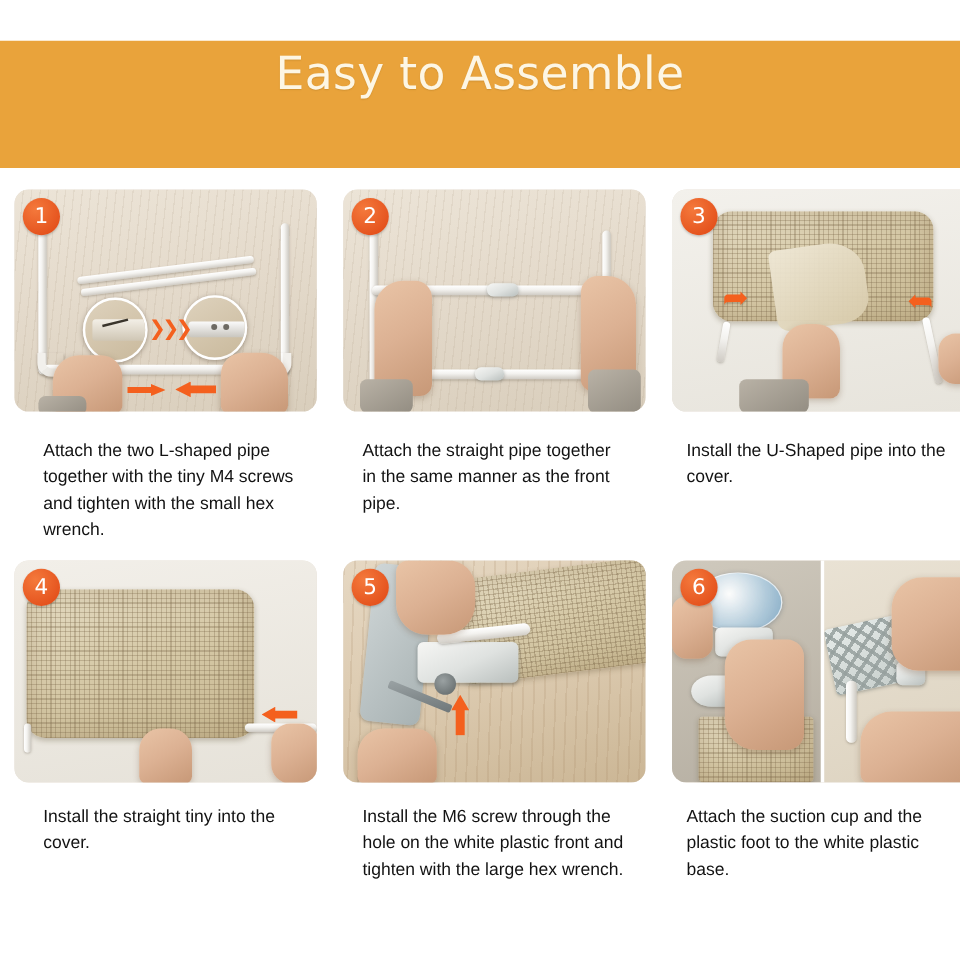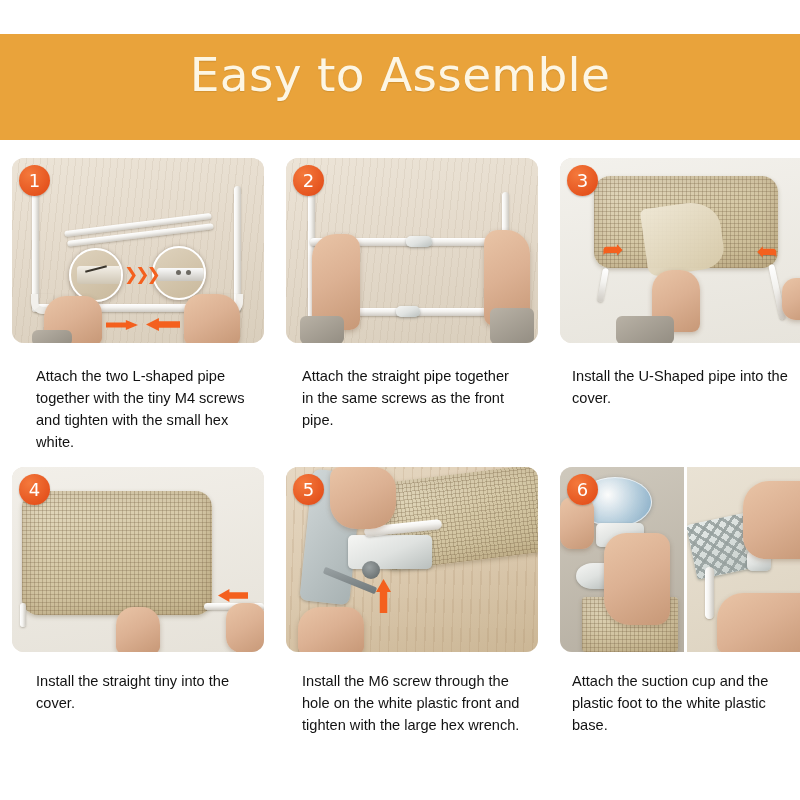--- a/index.html
+++ b/index.html
@@ -38,25 +38,25 @@
     left: -40px; top: 34px;
     width: 880px; height: 183px;
     border-bottom: 1.5px dashed #f6d08e;
     border-radius: 0 0 50% 50% / 0 0 34% 34%;
     z-index: 2;
     pointer-events: none;
   }
   .banner-title {
     position: absolute;
     z-index: 3;
-    left: 0; top: 46px;
+    left: 0; top: 32px;
     width: 800px;
     text-align: center;
     color: #fdf6e4;
-    font-size: 47px;
+    font-size: 38px;
     font-weight: 400;
     letter-spacing: .3px;
     font-family: "DejaVu Sans", sans-serif;
     line-height: 58px;
     text-shadow: 0 1px 1px rgba(140,95,25,.25);
   }
 
   
   .grid {
     position: absolute;
@@ -260,39 +260,39 @@
         <div class="chevrons" style="left:112px;top:108px;">❯❯❯</div>
 
         <div class="hand" style="left:32px;top:138px;width:58px;height:48px;border-radius:22px 18px 6px 6px;"></div>
         <div class="hand" style="left:172px;top:136px;width:56px;height:50px;border-radius:18px 22px 6px 6px;"></div>
         <div class="sleeve" style="left:20px;top:172px;width:40px;height:16px;"></div>
 
         <div class="arrow-r" style="left:94px;top:162px;width:32px;"></div>
         <div class="arrow-l" style="left:134px;top:160px;width:34px;"></div>
         <div class="badge">1</div>
       </div>
-      <div class="caption">Attach the two L-shaped pipe together with the tiny M4 screws and tighten with the small hex white.</div>
+      <div class="caption">Attach the two L-shaped pipe together with the tiny M4 screws and tighten with the small hex wrench.</div>
     </div>
 
     <div class="step">
       <div class="thumb">
         <div class="wood"></div>
         <div class="pipe pipe-v" style="left:22px;top:22px;width:7px;height:140px;"></div>
         <div class="pipe pipe-v" style="left:216px;top:34px;width:7px;height:126px;"></div>
         <div class="pipe" style="left:30px;top:150px;width:184px;height:8px;"></div>
         <div class="pipe" style="left:24px;top:80px;width:200px;height:8px;"></div>
         <div class="plastic" style="left:120px;top:78px;width:26px;height:11px;"></div>
         <div class="plastic" style="left:110px;top:148px;width:24px;height:11px;"></div>
         <div class="hand" style="left:26px;top:76px;width:48px;height:96px;border-radius:24px 14px 10px 10px;"></div>
         <div class="hand" style="left:198px;top:72px;width:46px;height:96px;border-radius:14px 24px 10px 10px;"></div>
         <div class="sleeve" style="left:14px;top:158px;width:44px;height:28px;"></div>
         <div class="sleeve" style="left:204px;top:150px;width:44px;height:36px;"></div>
         <div class="badge">2</div>
       </div>
-      <div class="caption cap-c2">Attach the straight pipe together in the same screws as the front pipe.</div>
+      <div class="caption cap-c2">Attach the straight pipe together in the same manner as the front pipe.</div>
     </div>
 
     <div class="step">
       <div class="thumb">
         <div style="position:absolute;inset:0;background:linear-gradient(170deg,#f3f1ec,#e7e4dc);"></div>
         <div class="mesh" style="left:34px;top:18px;width:184px;height:92px;"></div>
         <div style="position:absolute;left:84px;top:46px;width:78px;height:68px;background:linear-gradient(150deg,#efe8d6,#d8cbab);border-radius:6px 40% 30% 10px;transform:rotate(-8deg);opacity:.95;"></div>
         <div class="pipe" style="left:40px;top:110px;width:6px;height:34px;transform:rotate(10deg);"></div>
         <div class="pipe" style="left:214px;top:106px;width:6px;height:56px;transform:rotate(-12deg);"></div>
         <div class="curve-arrow" style="left:42px;top:78px;">➦</div>

